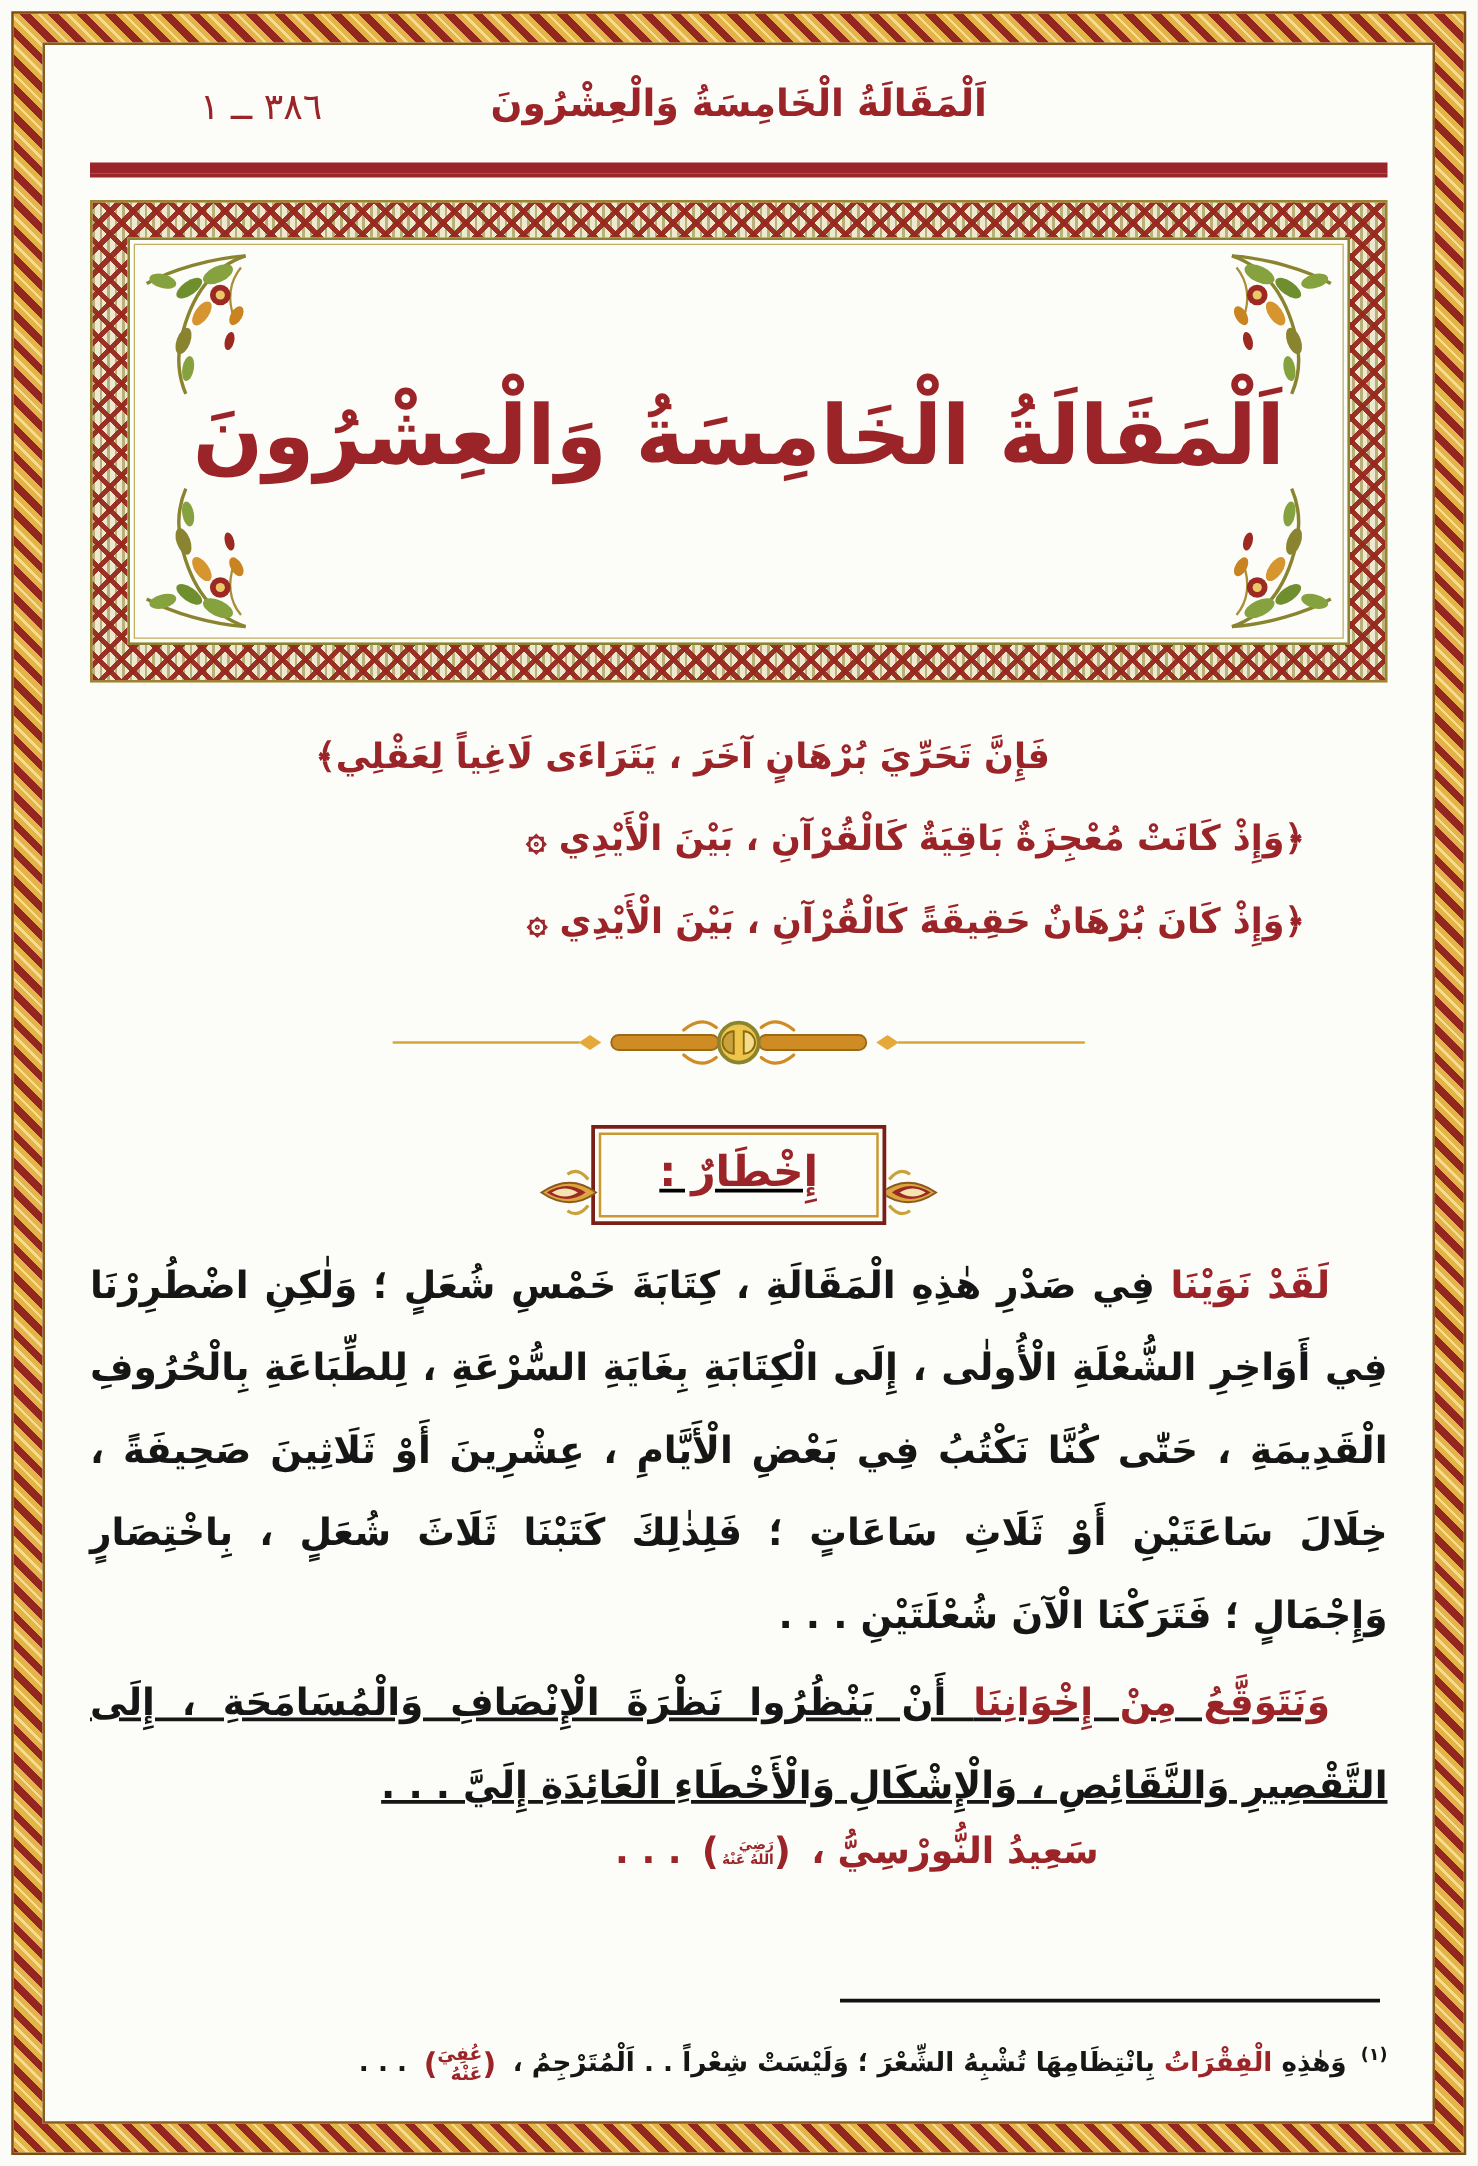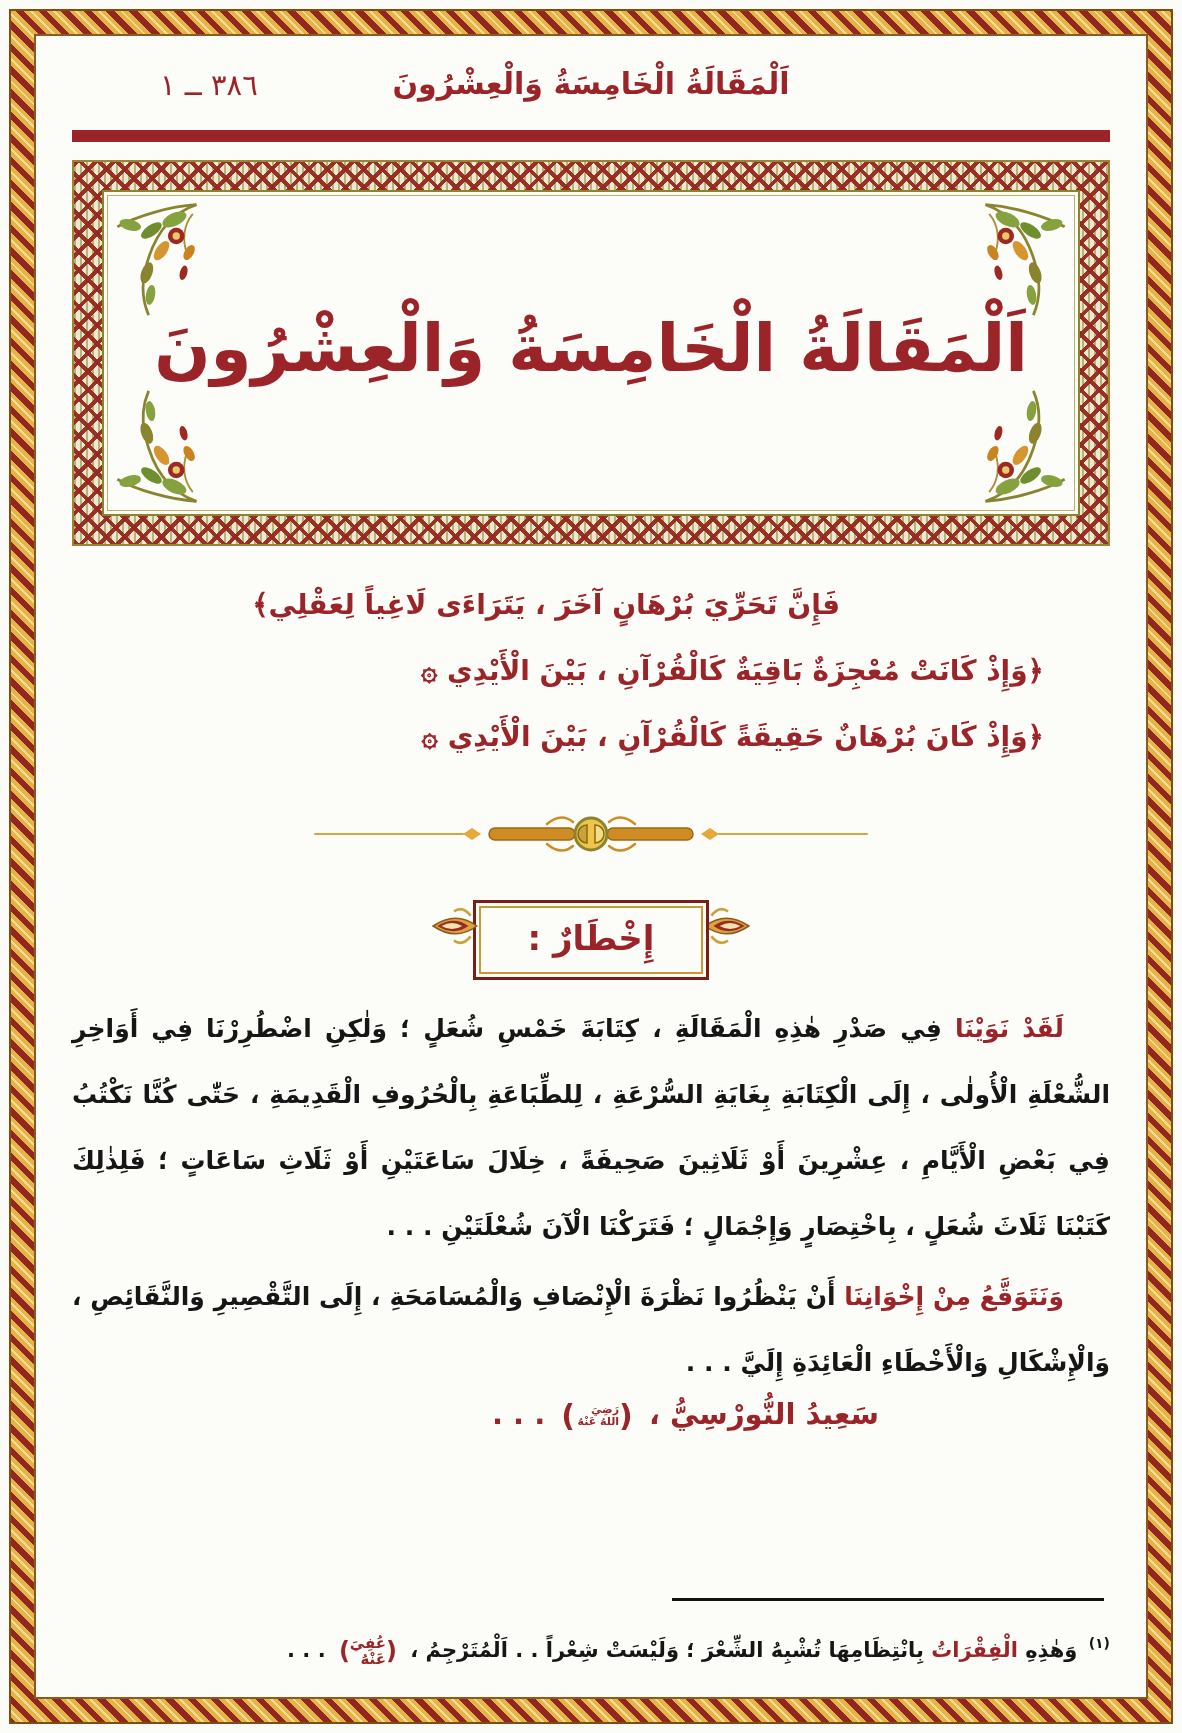--- a/index.html
+++ b/index.html
@@ -89,46 +89,46 @@
   .pl-0 { padding-right:66px; }
   .pl-1 { padding-right:270px; }
   .pl-2 { padding-right:66px; }
   .pl-3 { padding-right:116px; }
   .fn-ref { font-size:16px; vertical-align:14px; margin-right:6px; color:var(--accent-red,#9b2428); }
 
   
   .divider { margin-top:40px; text-align:center; }
 
   
-  .notice-row { margin-top:38px; display:flex; justify-content:center; align-items:flex-start; }
+  .notice-row { margin-top:38px; display:flex; justify-content:center; align-items:flex-end;text-decoration:underline; }
   .notice-box {
     border:3px solid #7a1f16;
     padding:3px;
     background:#fcfcf9;
   }
   .notice-box-inner {
     border:2px solid #c99a33;
     padding:10px 46px 14px;
   }
   .notice-label { color:var(--accent-red,#9b2428); font-weight:bold; font-size:34px; white-space:nowrap; }
   .notice-orn { width:48px; height:52px; flex:0 0 auto; }
   .notice-orn.left  { margin-left:-6px; }
   .notice-orn.right { margin-right:-6px; transform:scaleX(-1); }
 
   
   .body-par {
     margin-top:16px;
     color:var(--ink,#161616);
-    font-size:25px; font-weight:bold;
+    font-size:30px; font-weight:bold;
     line-height:66px;
     text-align:justify;
     text-indent:46px;
   }
   .body-par .lead { color:var(--accent-red,#9b2428); }
-  .par-2 { margin-top:4px; }
+  .par-2 { margin-top:4px;text-decoration:underline; }
 
   
   .signature {
     margin-top:-8px;
     direction:rtl; text-align:left; padding-left:420px;
     color:var(--accent-red,#9b2428); font-weight:bold; font-size:29px;
     line-height:52px; white-space:nowrap;
   }
   .seal { display:inline-flex; align-items:center; margin:0 6px; vertical-align:middle; }
   .seal .paren { font-size:30px; font-weight:bold; color:var(--accent-red,#9b2428); }

